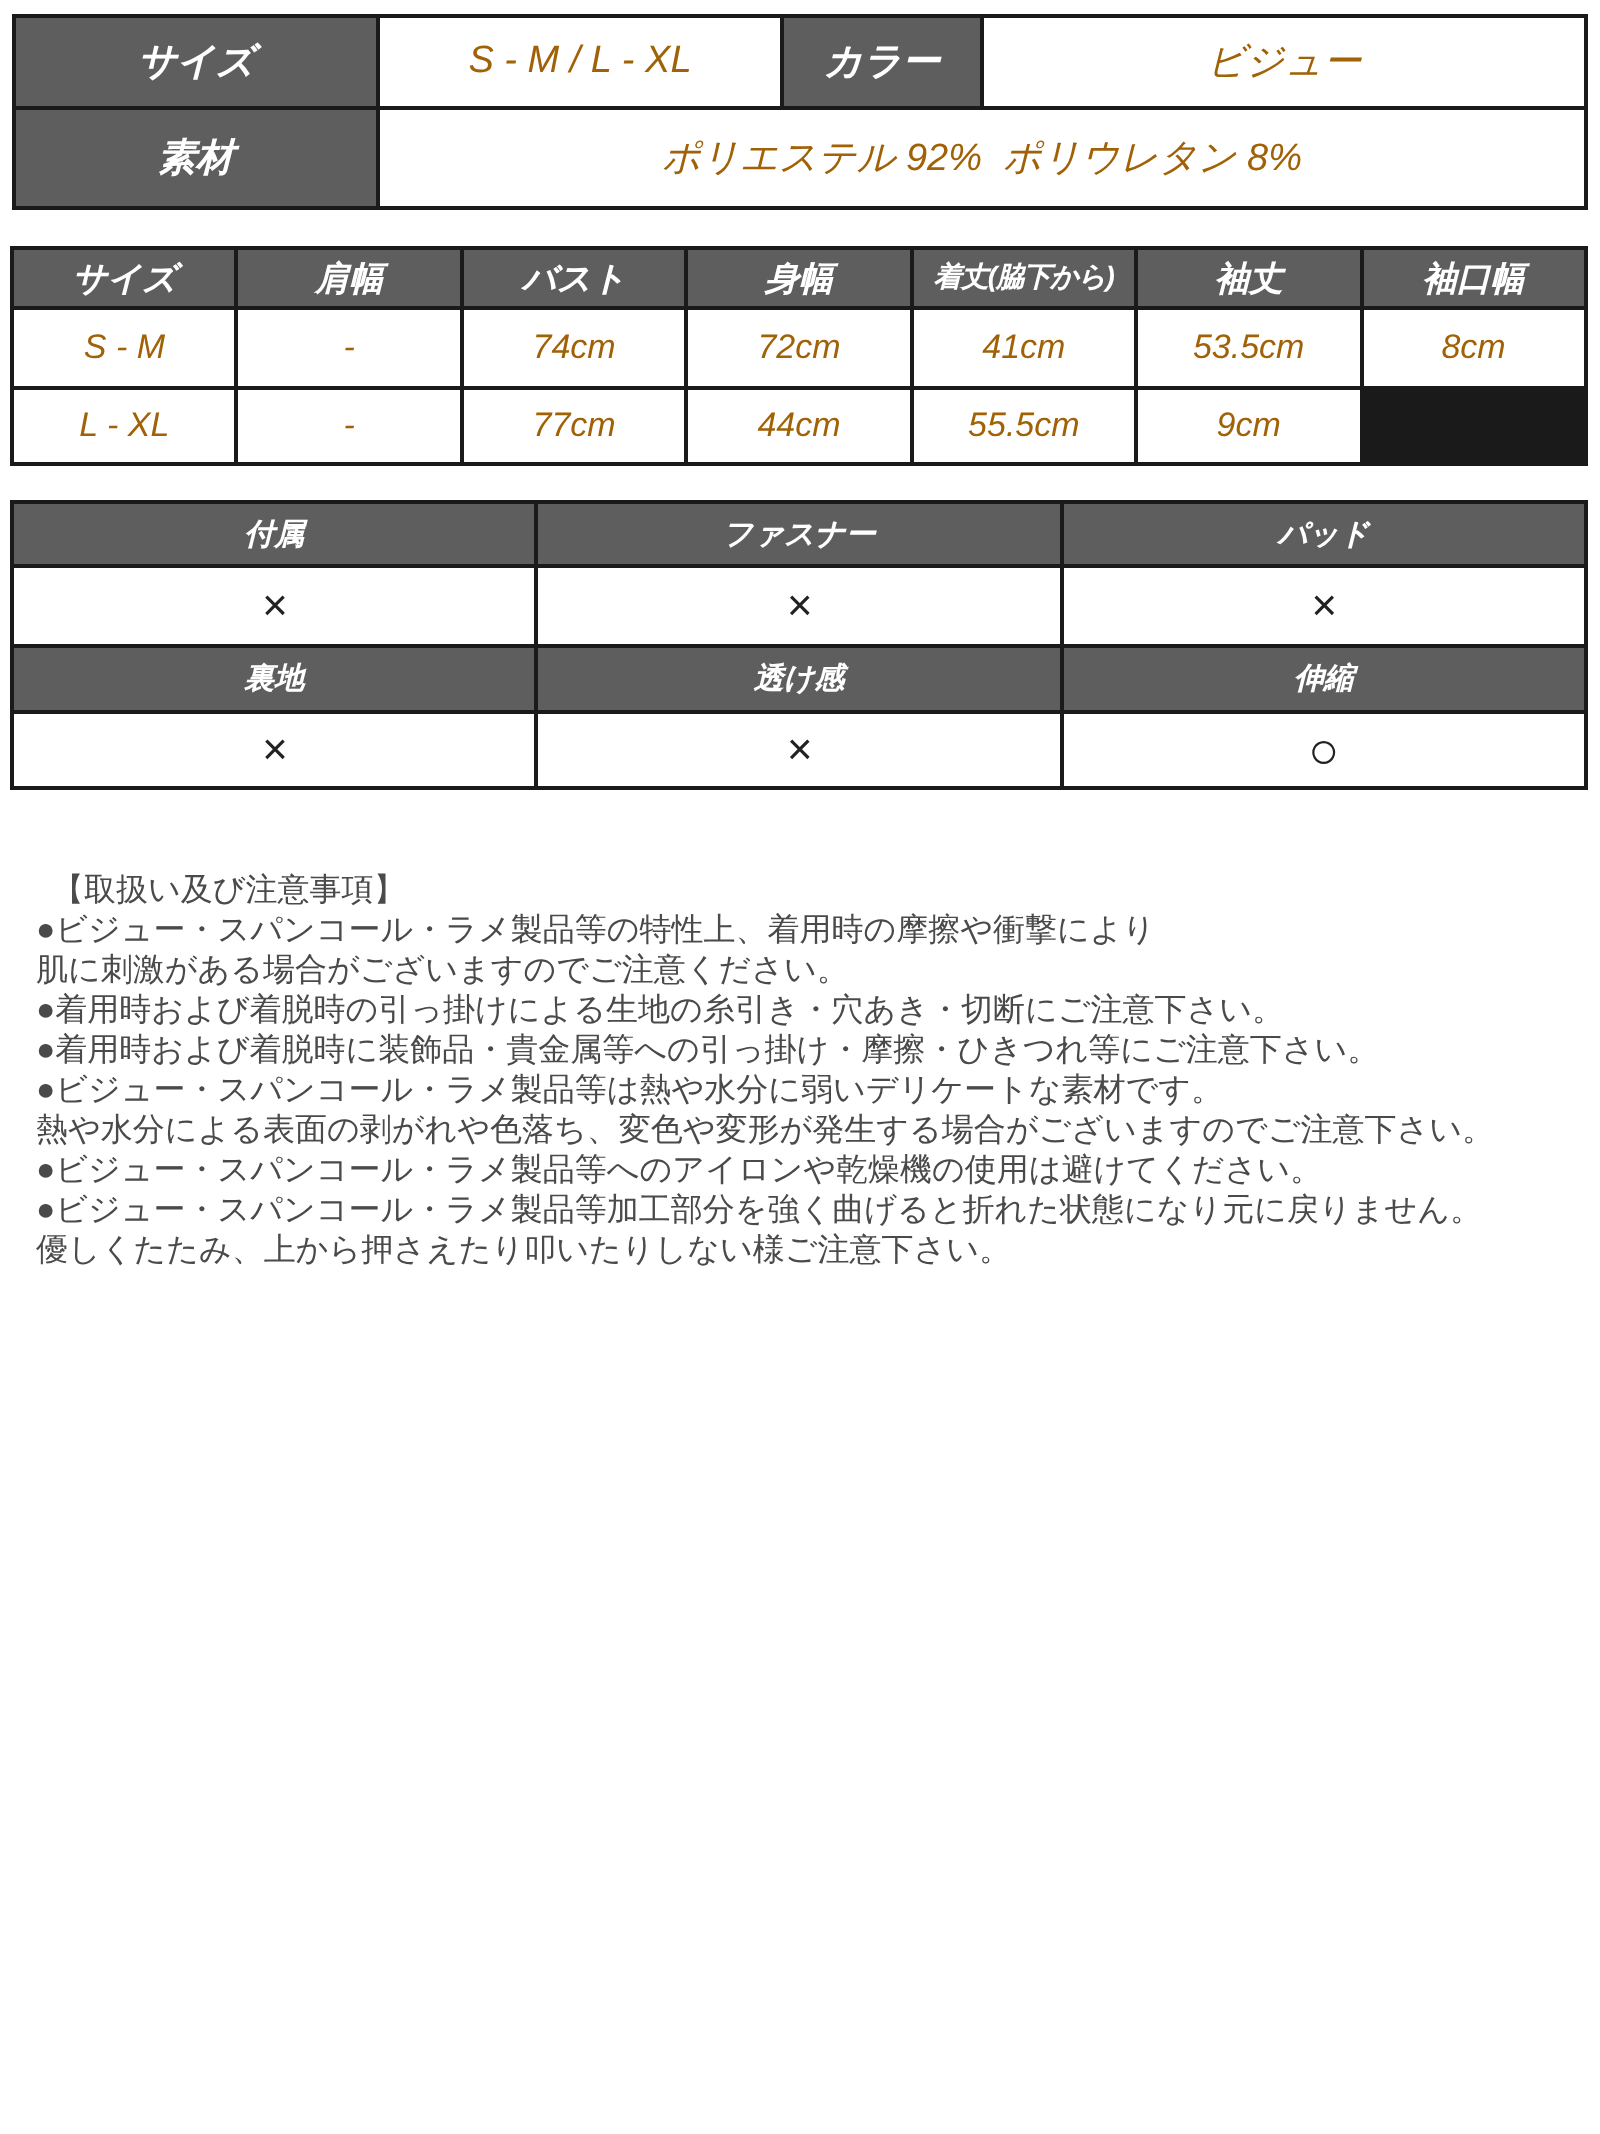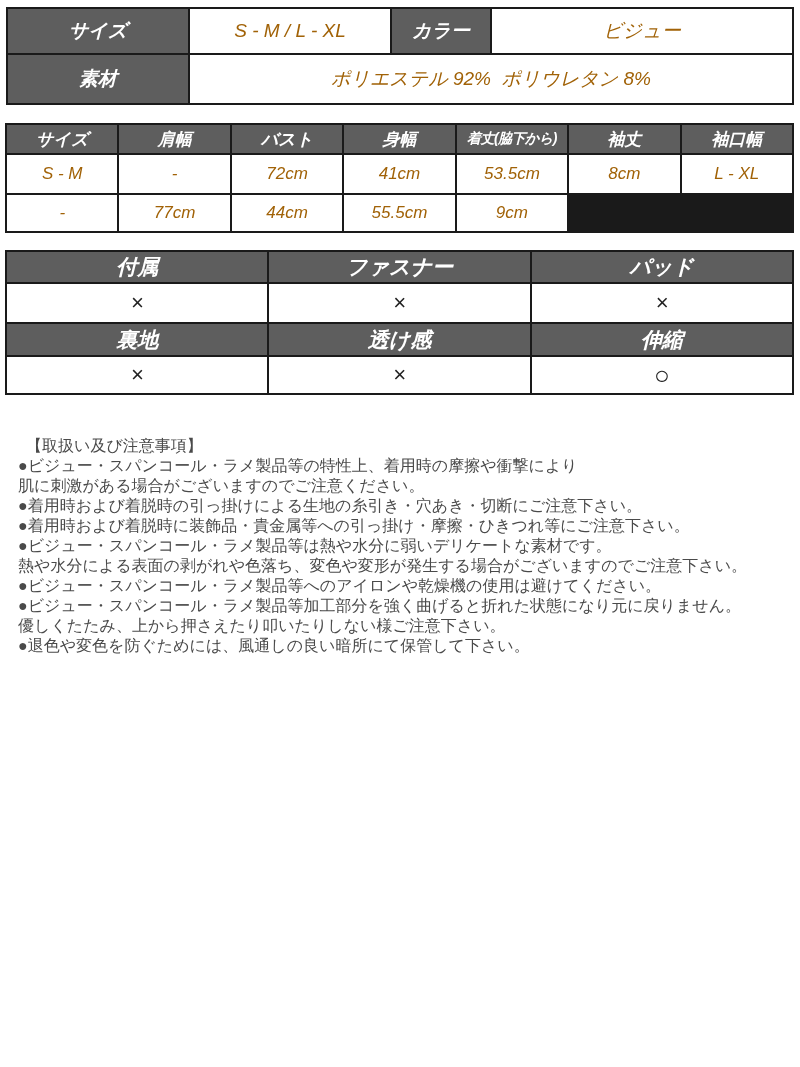--- a/index.html
+++ b/index.html
@@ -55,21 +55,21 @@
   #size-chart .hcell { font-size: 17px; }
   #size-chart .hcell.small { font-size: 14px; letter-spacing: -0.5px; }
   #size-chart .cell { font-size: 17px; }
 
   
   #feature-table {
     left: 5px; top: 250px; width: 789px;
     grid-template-columns: repeat(3, 1fr);
     grid-template-rows: 30px 38px 31px 36px;
   }
-  #feature-table .hcell { font-size: 21px; }
+  #feature-table .hcell { font-size: 15px; }
   #feature-table .mark { font-size: 22px; font-weight: 300; color: #222; }
   #feature-table .mark-circle { font-size: 26px; }
 
   
   #notes {
     position: absolute;
     left: 18px; top: 436px; width: 770px;
     color: #4a4a4a;
     font-size: 16px;
     line-height: 20px;
@@ -93,20 +93,21 @@
   <div class="cell hcell">サイズ</div>
   <div class="cell hcell">肩幅</div>
   <div class="cell hcell">バスト</div>
   <div class="cell hcell">身幅</div>
   <div class="cell hcell small">着丈(脇下から)</div>
   <div class="cell hcell">袖丈</div>
   <div class="cell hcell">袖口幅</div>
 
   <div class="cell">S - M</div>
   <div class="cell">-</div>
+  <div class="cell">74cm</div>
   <div class="cell">72cm</div>
   <div class="cell">41cm</div>
   <div class="cell">53.5cm</div>
   <div class="cell">8cm</div>
 
   <div class="cell">L - XL</div>
   <div class="cell">-</div>
   <div class="cell">77cm</div>
   <div class="cell">44cm</div>
   <div class="cell">55.5cm</div>
@@ -135,14 +136,13 @@
   <div class="line title">【取扱い及び注意事項】</div>
   <div class="line">●ビジュー・スパンコール・ラメ製品等の特性上、着用時の摩擦や衝撃により</div>
   <div class="line">肌に刺激がある場合がございますのでご注意ください。</div>
   <div class="line">●着用時および着脱時の引っ掛けによる生地の糸引き・穴あき・切断にご注意下さい。</div>
   <div class="line">●着用時および着脱時に装飾品・貴金属等への引っ掛け・摩擦・ひきつれ等にご注意下さい。</div>
   <div class="line">●ビジュー・スパンコール・ラメ製品等は熱や水分に弱いデリケートな素材です。</div>
   <div class="line">熱や水分による表面の剥がれや色落ち、変色や変形が発生する場合がございますのでご注意下さい。</div>
   <div class="line">●ビジュー・スパンコール・ラメ製品等へのアイロンや乾燥機の使用は避けてください。</div>
   <div class="line">●ビジュー・スパンコール・ラメ製品等加工部分を強く曲げると折れた状態になり元に戻りません。</div>
   <div class="line">優しくたたみ、上から押さえたり叩いたりしない様ご注意下さい。</div>
-  <div class="line">●退色や変色を防ぐためには、風通しの良い暗所にて保管して下さい。</div>
 </div>
 
 </body></html>

